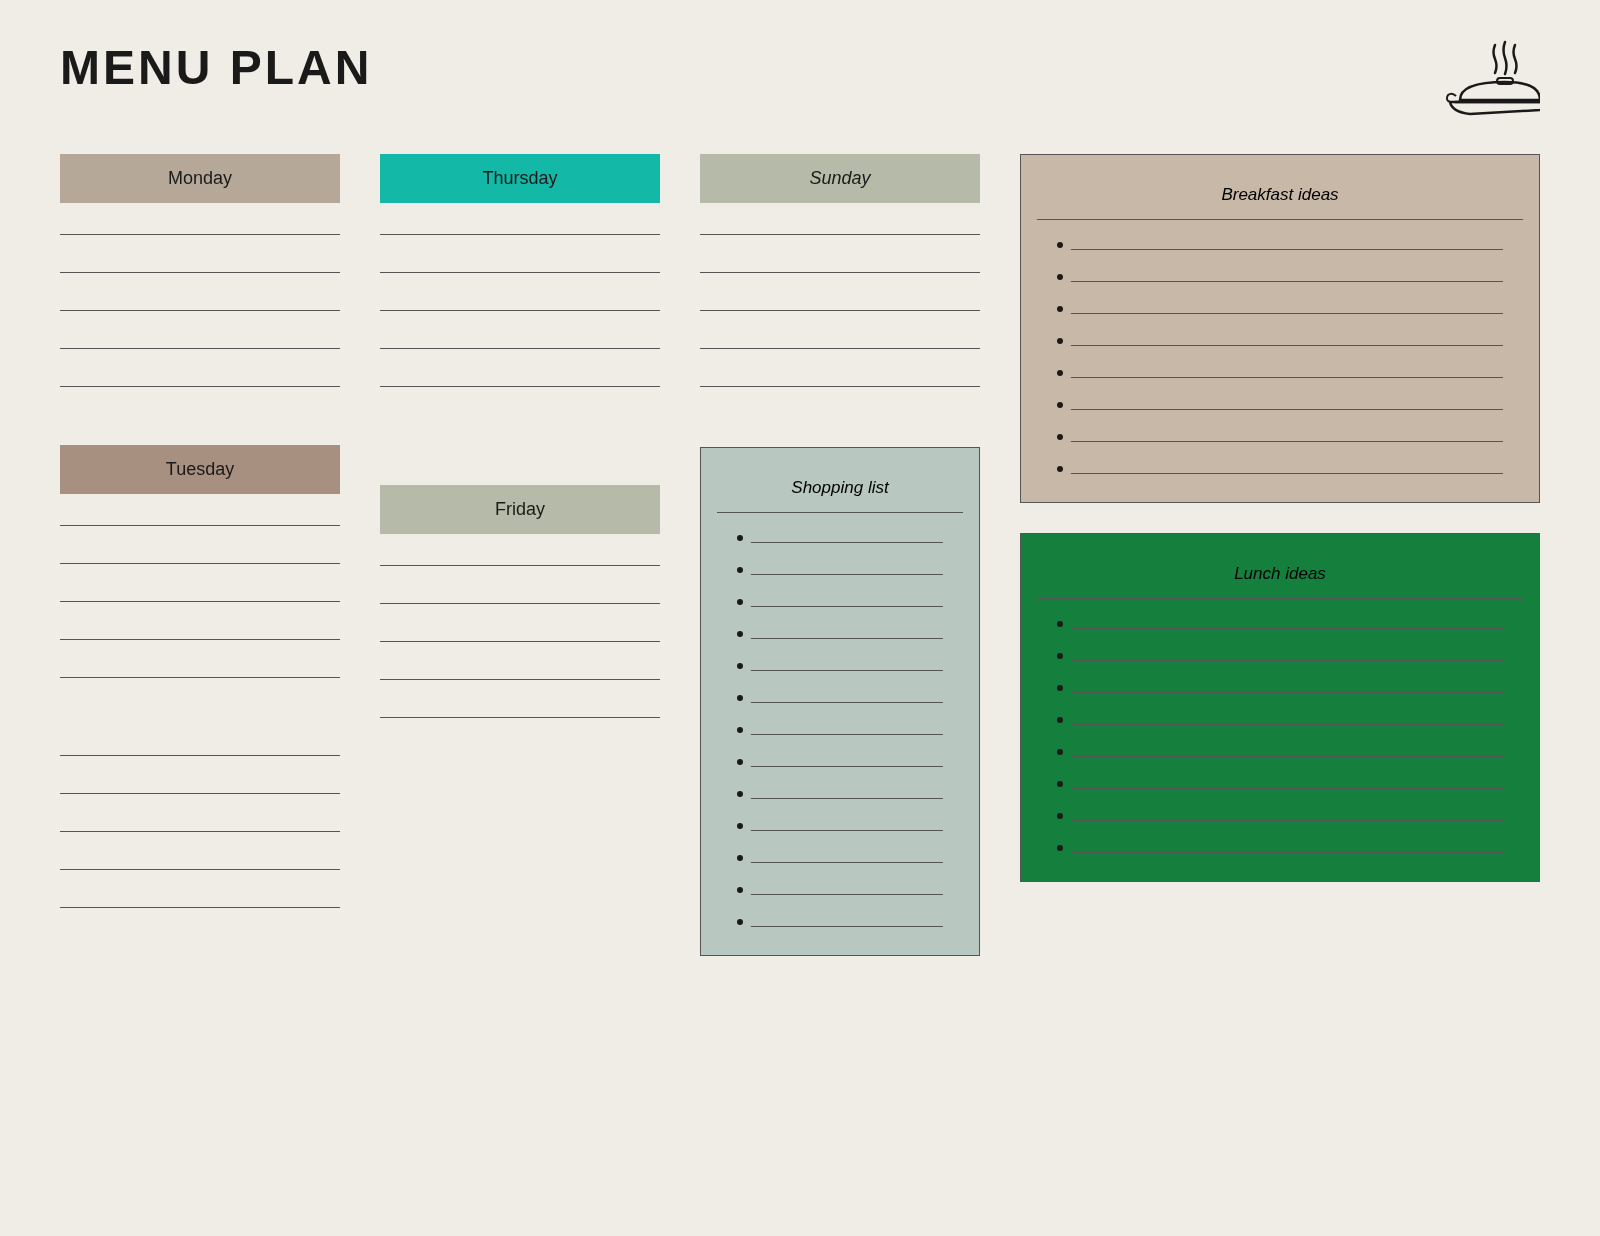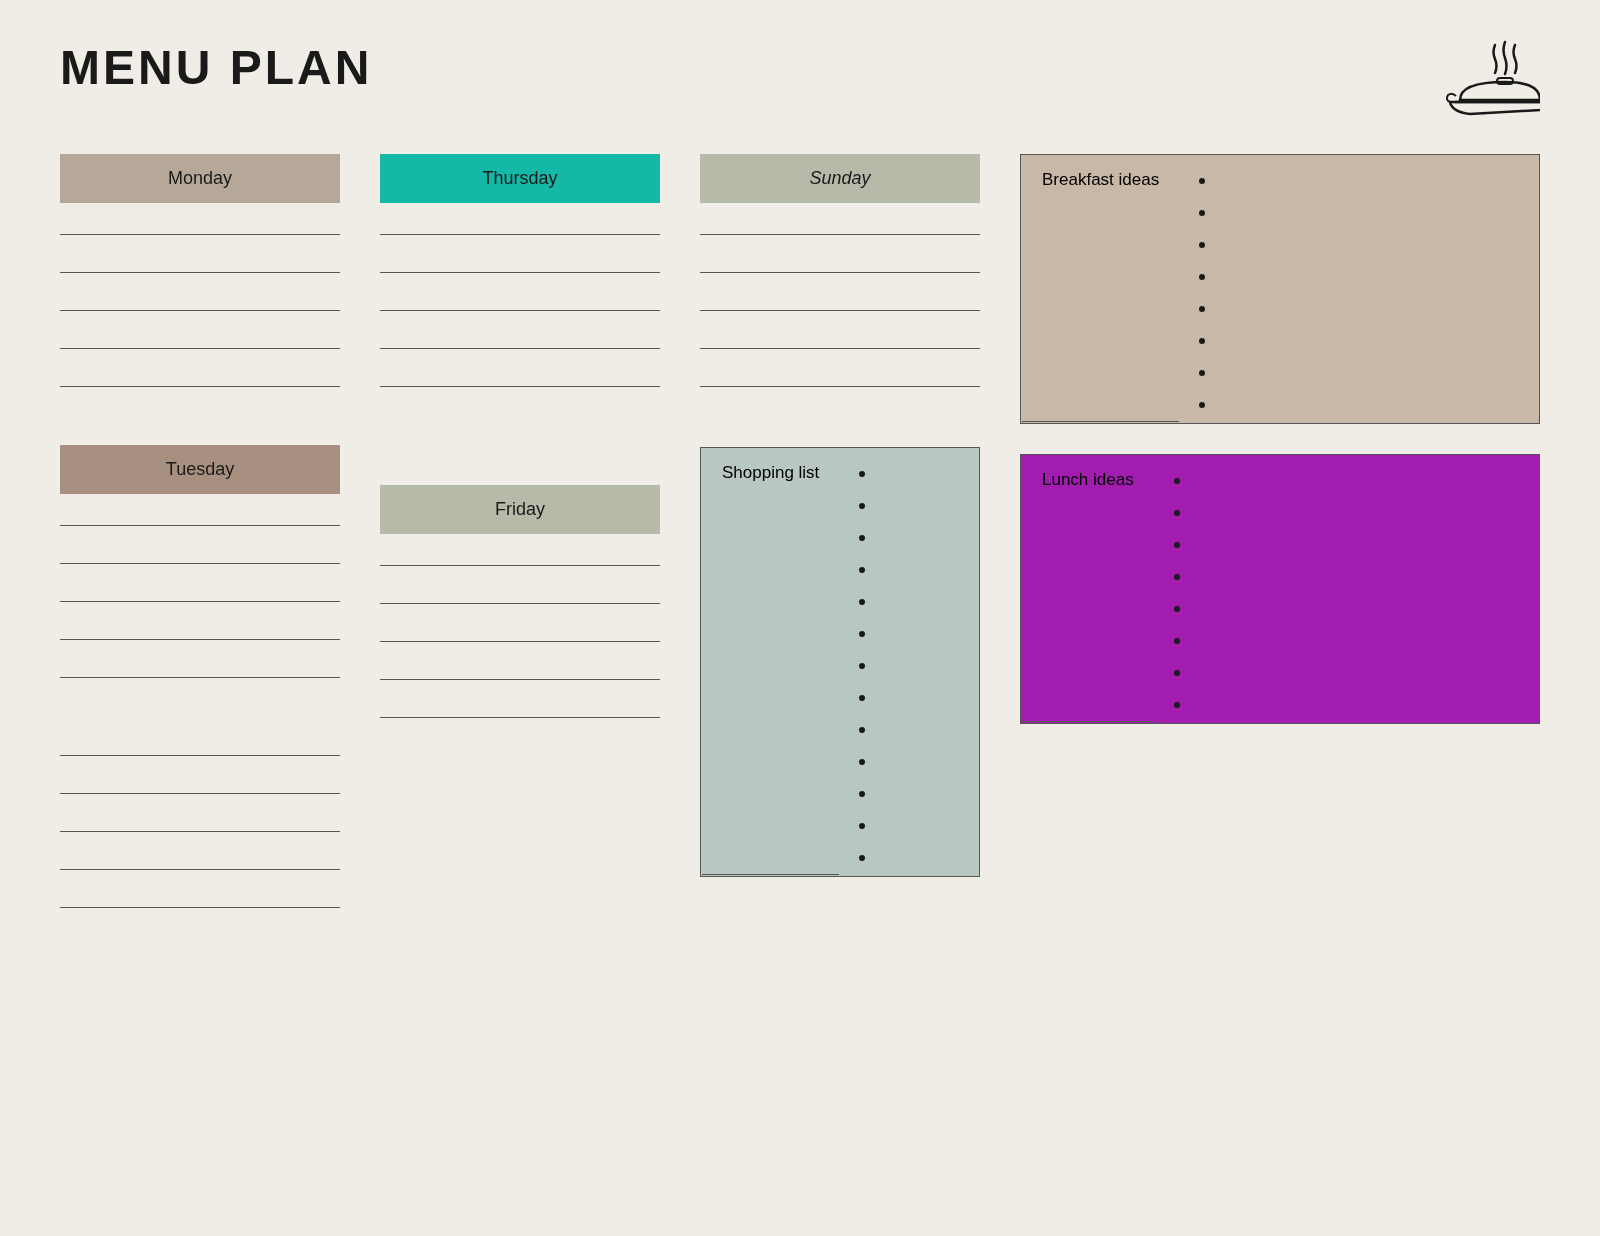--- a/index.html
+++ b/index.html
@@ -73,36 +73,37 @@
 
     
     .right-column {
       display: flex;
       flex-direction: column;
       gap: 30px;
     }
 
     .idea-box {
       border: 1.5px solid #555;
-      padding: 1px;
-      display: flex;
-      flex-direction: row;
+      padding: 16px;
+      display: flex;
+      flex-direction: column;
+      font-style: italic;
     }
 
     .idea-box-header {
       text-align: center;
       font-size: 17px;
       font-weight: 500;
       padding: 14px 20px;
       border-bottom: 1.5px solid #555;
       font-family: Arial, sans-serif;
     }
 
     .breakfast-box { background-color: #c8b8a8; }
-    .lunch-box { background-color: #a21caf; }
+    .lunch-box { background-color: #15803d; }
     .shopping-box { background-color: #b8c8c0; }
 
     .idea-box-content {
       padding: 12px 20px;
       display: flex;
       flex-direction: column;
       gap: 14px;
     }
 
     .bullet-line {

